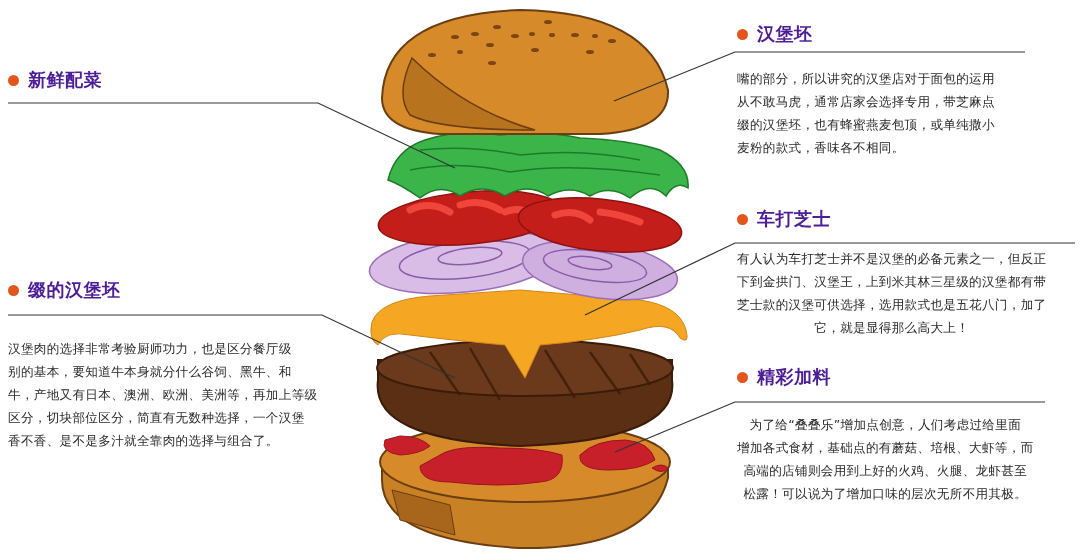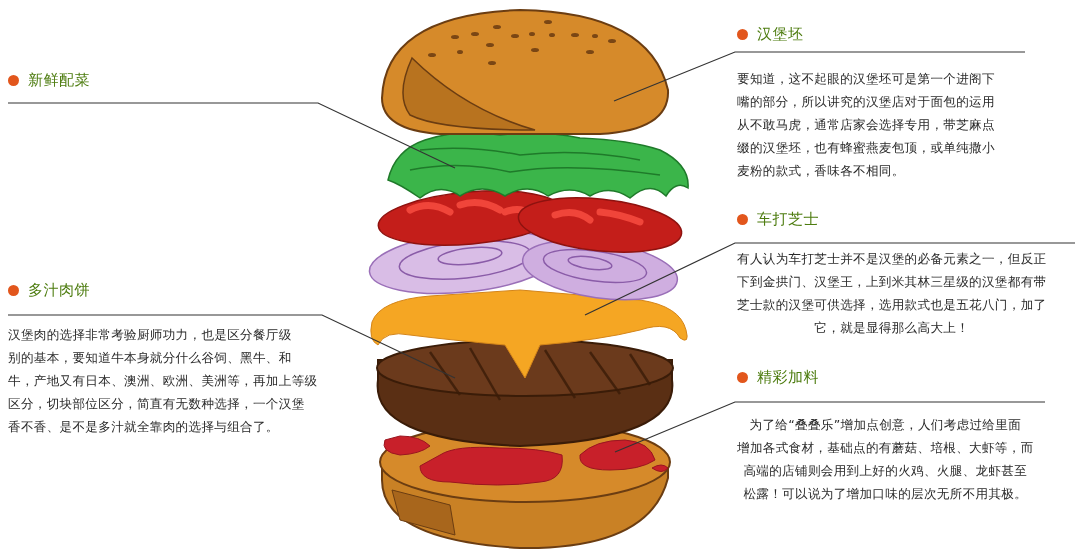--- a/index.html
+++ b/index.html
@@ -2,21 +2,21 @@
 <html><head>
 <meta charset="utf-8">
 <style>
   html, body { margin:0; padding:0; background:#ffffff; }
   body { width:1080px; height:560px; position:relative; overflow:hidden;
          font-family:"DejaVu Sans", "Liberation Sans", sans-serif; color:#222; }
   .illus { position:absolute; left:0; top:0; width:1080px; height:560px; }
   .block { position:absolute; }
   .heading { display:flex; align-items:center; height:24px; }
   .dot { width:11px; height:11px; border-radius:50%; margin-right:9px; flex:none; }
-  .title { font-weight:normal; font-size:15px; color:#4d7c0f; letter-spacing:0.5px; }
+  .title { font-weight:bold; font-size:18px; color:#4c1d95; letter-spacing:0.5px; }
   .body { font-size:12.6px; line-height:23px; color:#2a2a2a; letter-spacing:0.3px; margin-top:16px; }
   .body p { margin:0; white-space:nowrap; }
 </style>
 </head>
 <body>
 
 <svg class="illus" viewBox="0 0 1080 560" xmlns="http://www.w3.org/2000/svg">
 
   <g>
     <path d="M382 480 Q382 540 520 548 Q650 550 668 478 L668 462 Q640 500 520 500 Q400 500 382 462 Z" fill="#c98125" stroke="#6b3d12" stroke-width="2"></path>
@@ -102,21 +102,20 @@
     <path d="M1045 402 L735 402 L615 452"></path>
   </g>
 </svg>
 
 <div class="block" style="left:737px; top:22px;">
   <div class="heading">
     <span class="dot" style="background:#e2561c;"></span>
     <span class="title">汉堡坯</span>
   </div>
   <div class="body" style="margin-top:21px;">
-    <p>要知道，这不起眼的汉堡坯可是第一个进阁下</p>
     <p>嘴的部分，所以讲究的汉堡店对于面包的运用</p>
     <p>从不敢马虎，通常店家会选择专用，带芝麻点</p>
     <p>缀的汉堡坯，也有蜂蜜燕麦包顶，或单纯撒小</p>
     <p>麦粉的款式，香味各不相同。</p>
   </div>
 </div>
 
 <div class="block" style="left:8px; top:68px;">
   <div class="heading">
     <span class="dot" style="background:#e2561c;"></span>
@@ -133,23 +132,23 @@
     <p>有人认为车打芝士并不是汉堡的必备元素之一，但反正</p>
     <p>下到金拱门、汉堡王，上到米其林三星级的汉堡都有带</p>
     <p>芝士款的汉堡可供选择，选用款式也是五花八门，加了</p>
     <p>它，就是显得那么高大上！</p>
   </div>
 </div>
 
 <div class="block" style="left:8px; top:278px;">
   <div class="heading">
     <span class="dot" style="background:#e2561c;"></span>
-    <span class="title">多汁肉饼</span>
+    <span class="title">缀的汉堡坯</span>
   </div>
-  <div class="body" style="margin-top:21px;">
+  <div class="body" style="margin-top:35px;">
     <p>汉堡肉的选择非常考验厨师功力，也是区分餐厅级</p>
     <p>别的基本，要知道牛本身就分什么谷饲、黑牛、和</p>
     <p>牛，产地又有日本、澳洲、欧洲、美洲等，再加上等级</p>
     <p>区分，切块部位区分，简直有无数种选择，一个汉堡</p>
     <p>香不香、是不是多汁就全靠肉的选择与组合了。</p>
   </div>
 </div>
 
 <div class="block" style="left:737px; top:365px;text-align:center;">
   <div class="heading">

